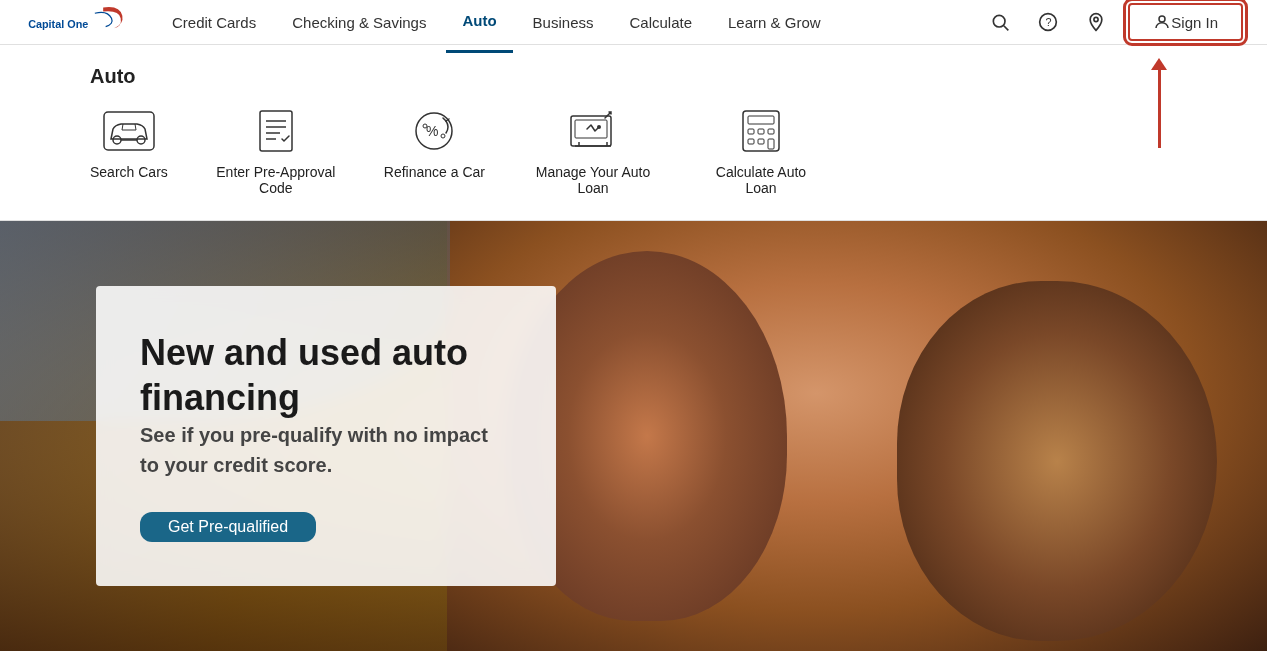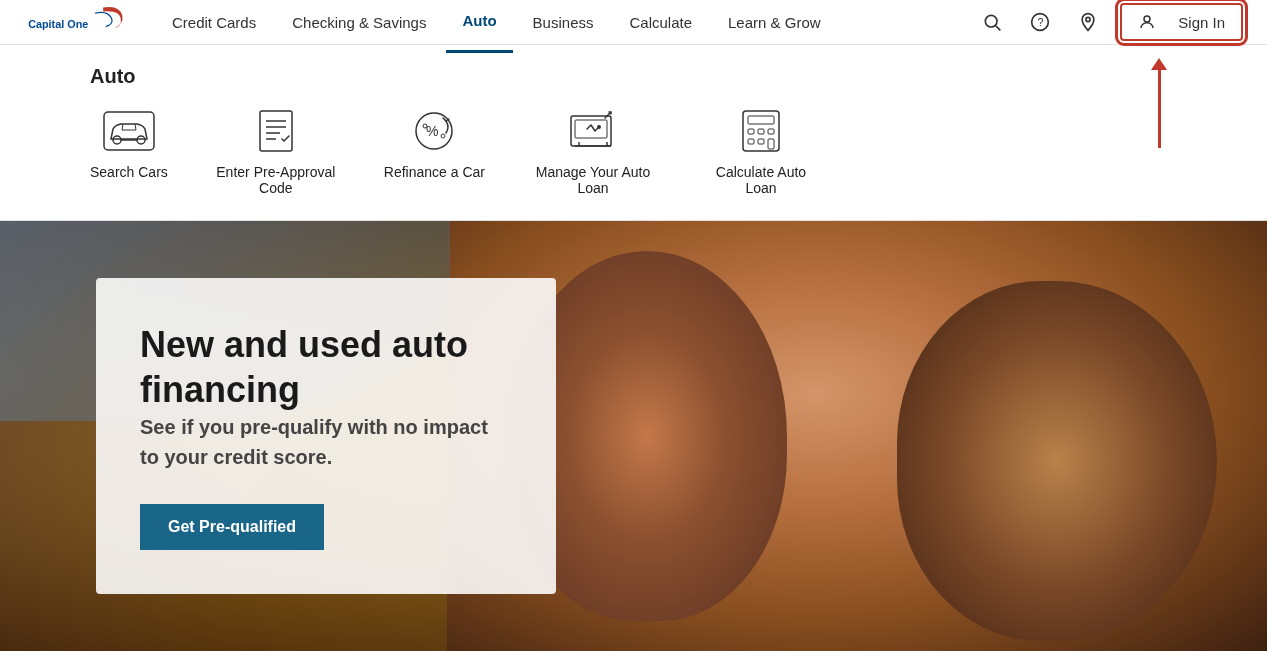--- a/index.html
+++ b/index.html
@@ -58,22 +58,22 @@
       justify-content: center;
       cursor: pointer;
       color: #333;
       font-size: 18px;
       border: none;
       background: none;
     }
     .sign-in-btn {
       display: flex;
       align-items: center;
-      gap: 22px;
-      padding: 8px 16px;
+      gap: 0;
+      padding: 8px 23px;
       border: 2px solid #c0392b;
       border-radius: 4px;
       cursor: pointer;
       font-size: 15px;
       color: #333;
       background: #fff;
       font-weight: 500;
       outline: 3px solid #c0392b;
       outline-offset: 2px;
     }
@@ -216,24 +216,24 @@
       font-size: 20px;
       color: #444;
       line-height: 1.5;
       margin-bottom: 32px;
       font-weight: bold;
     }
     .hero-cta {
       background: #1a6688;
       color: #fff;
       border: none;
-      border-radius: 0;
-      padding: 14px 28px;
+      border-radius: 12px;
+      padding: 6px 28px;
       font-size: 16px;
-      font-weight: 700;
+      font-weight: 400;
       cursor: pointer;
       text-decoration: none;
       display: inline-block;
     }
 
     
     svg { display: block; }
   </style>
 </head>
 <body>

